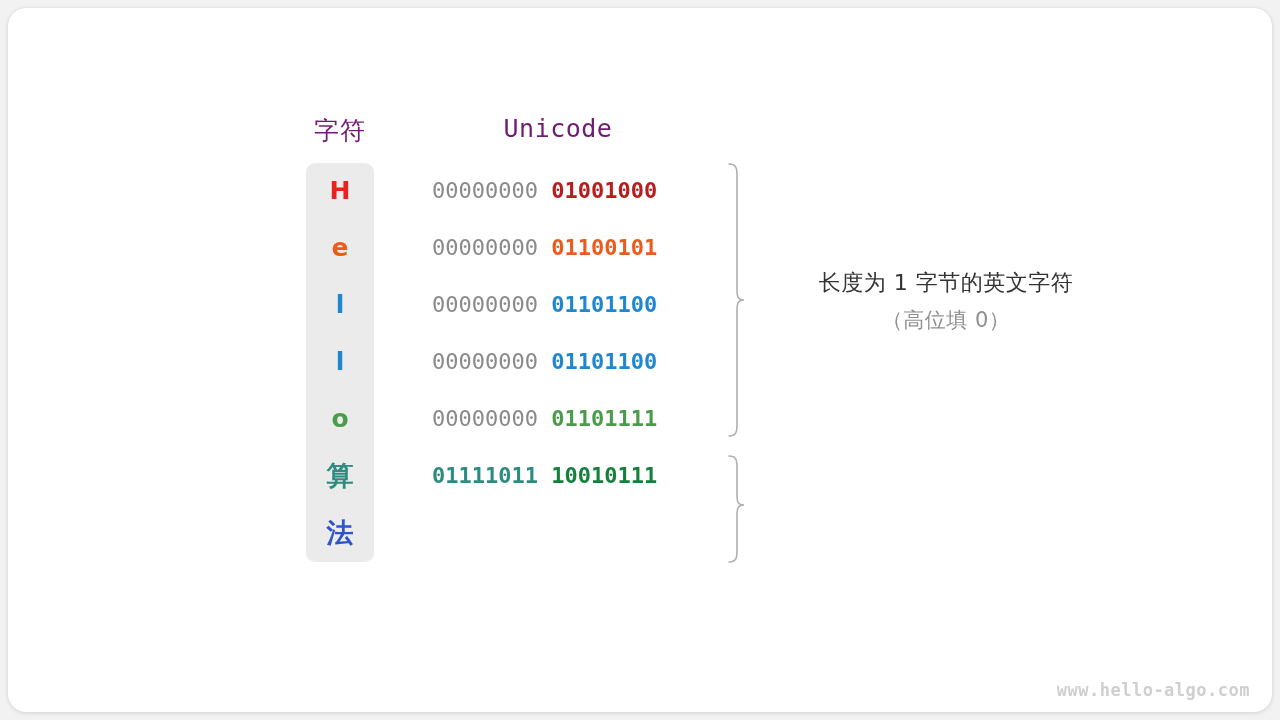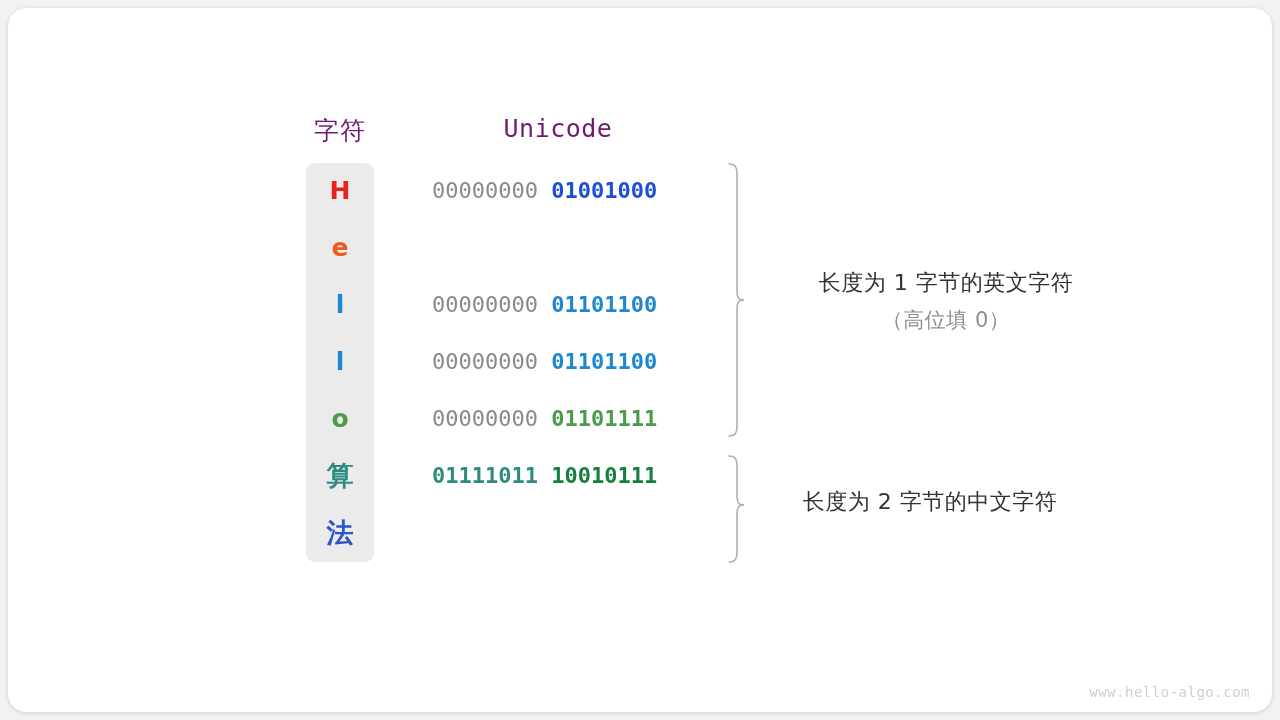--- a/index.html
+++ b/index.html
@@ -159,43 +159,45 @@
     top: 487px;
     width: 340px;
   }
 
   
   #watermark {
     position: absolute;
     right: 30px;
     bottom: 20px;
     font-family: "DejaVu Sans Mono", "Liberation Mono", monospace;
-    font-size: 14px;
+    font-size: 17px;
     color: #cfcfcf;
     letter-spacing: 0.5px;
+    font-weight: bold;
   }
 </style>
 </head>
 <body>
 
 <div id="canvas">
   <div id="card"></div>
 
   <div class="hdr" id="hdr-char">字符</div>
   <div class="hdr" id="hdr-unicode">Unicode</div>
 
   <div id="char-panel"></div>
 
   <div id="rows-host">
       <div class="row" style="top: 171px;">
         <div class="char latin" style="color: rgb(232, 35, 30);">H</div>
-        <div class="bits"><span class="hi">00000000</span> <span class="lo" style="color: #1d4ed8;">01001000</span></div>
+        <div class="bits"><span class="hi">00000000</span> <span class="lo" style="color: #b91c1c;">01001000</span></div>
       </div>
       <div class="row" style="top: 228px;">
         <div class="char latin" style="color: rgb(236, 90, 28);">e</div>
+        <div class="bits"><span class="hi">00000000</span> <span class="lo" style="color: rgb(236, 90, 28);">01100101</span></div>
       </div>
       <div class="row" style="top: 285px;">
         <div class="char latin" style="color: rgb(31, 135, 208);">l</div>
         <div class="bits"><span class="hi">00000000</span> <span class="lo" style="color: rgb(31, 135, 208);">01101100</span></div>
       </div>
       <div class="row" style="top: 342px;">
         <div class="char latin" style="color: rgb(31, 135, 208);">l</div>
         <div class="bits"><span class="hi">00000000</span> <span class="lo" style="color: rgb(31, 135, 208);">01101100</span></div>
       </div>
       <div class="row" style="top: 399px;">
@@ -227,18 +229,15 @@
              C 737 502, 738 505, 744 505
              C 738 505, 737 508, 737 515
              L 737 551
              C 737 558, 736 562, 729 562" fill="none" stroke="#b0b0b0" stroke-width="1.6" stroke-linecap="round"></path>
   </svg>
 
   <div class="annot" id="annot-1">
     <span class="line1">长度为 1 字节的英文字符</span>
     <span class="line2">（高位填 0）</span>
   </div>
-  <div class="annot" id="annot-2">
-    <span class="line1">长度为 2 字节的中文字符</span>
-  </div>
 
   <div id="watermark">www.hello-algo.com</div>
 </div>
 
 </body></html>

